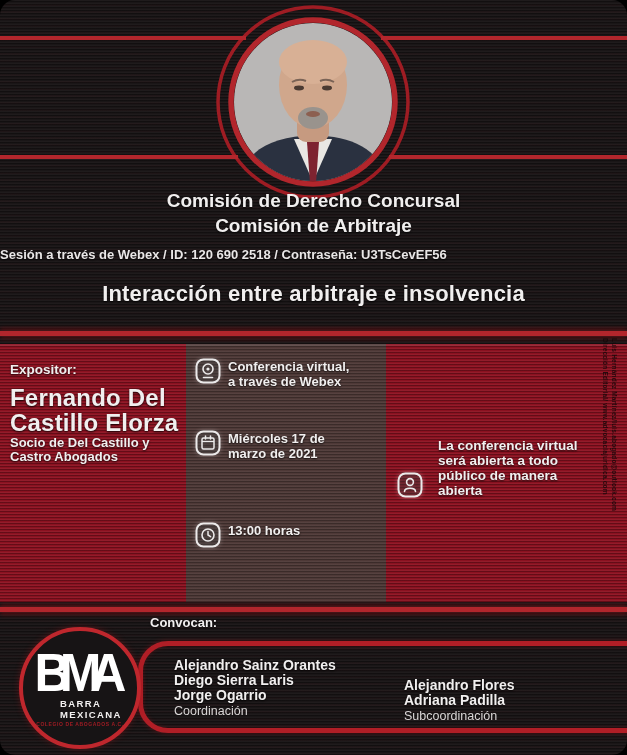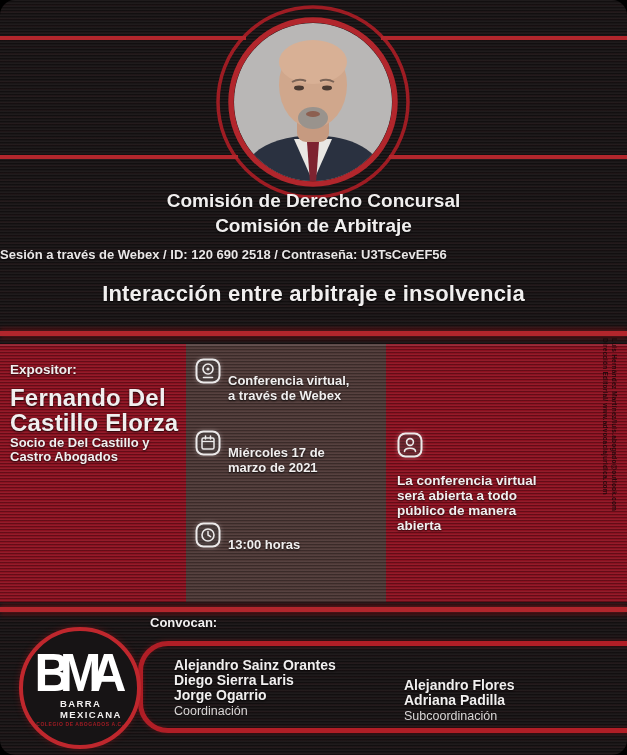--- a/index.html
+++ b/index.html
@@ -33,22 +33,22 @@
     background-image:repeating-linear-gradient(0deg, rgba(0,0,0,.25) 0 1px, rgba(255,255,255,.045) 1px 2px, transparent 2px 3px);
     box-shadow:inset 0 2px 0 rgba(255,255,255,.09);
   }
   .speaker-col{left:0;width:186px;padding:0;}
   .exp-label{left:10px;top:362px;font-weight:bold;font-size:13.5px;}
   .speaker-name{left:10px;top:385px;font-weight:bold;font-size:24px;line-height:25px;letter-spacing:.2px;}
   .speaker-role{left:10px;top:436px;font-weight:bold;font-size:13px;line-height:14px;}
   .mid-col{left:186px;width:200px;}
   .right-col{left:386px;width:241px;}
   .detail-row{position:absolute;left:9px;display:flex;gap:7px;align-items:flex-start;}
-  .detail-text{font-weight:bold;font-size:13px;line-height:14.5px;padding-top:16px;}
-  .note-row{position:absolute;left:11px;top:88px;display:flex;gap:9px;align-items:flex-start;width:200px;flex-direction:column;}
+  .detail-text{font-weight:bold;font-size:13px;line-height:14.5px;padding-top:2px;}
+  .note-row{position:absolute;left:11px;top:88px;display:flex;gap:15px;align-items:flex-end;width:200px;}
   .note-text{font-weight:bold;font-size:13.5px;line-height:15px;padding-top:6px;}
   .icon-badge{flex:0 0 auto;filter:drop-shadow(0 0 2px rgba(255,255,255,.35));}
   
   .credits{left:601px;top:338px;height:266px;writing-mode:vertical-lr;
     font-size:6.5px;line-height:9px;color:rgba(20,8,9,.85);font-weight:bold;letter-spacing:.2px;}
   
   .convocan{left:150px;top:615px;font-weight:bold;font-size:13px;}
   .names-box{left:138px;top:641px;width:500px;height:82px;border:5px solid #b01e26;
     border-radius:30px 0 0 30px;box-shadow:0 0 5px rgba(150,20,25,.5), inset 0 0 4px rgba(150,20,25,.35);}
   .name-group .names{font-weight:bold;font-size:14px;line-height:15px;}

